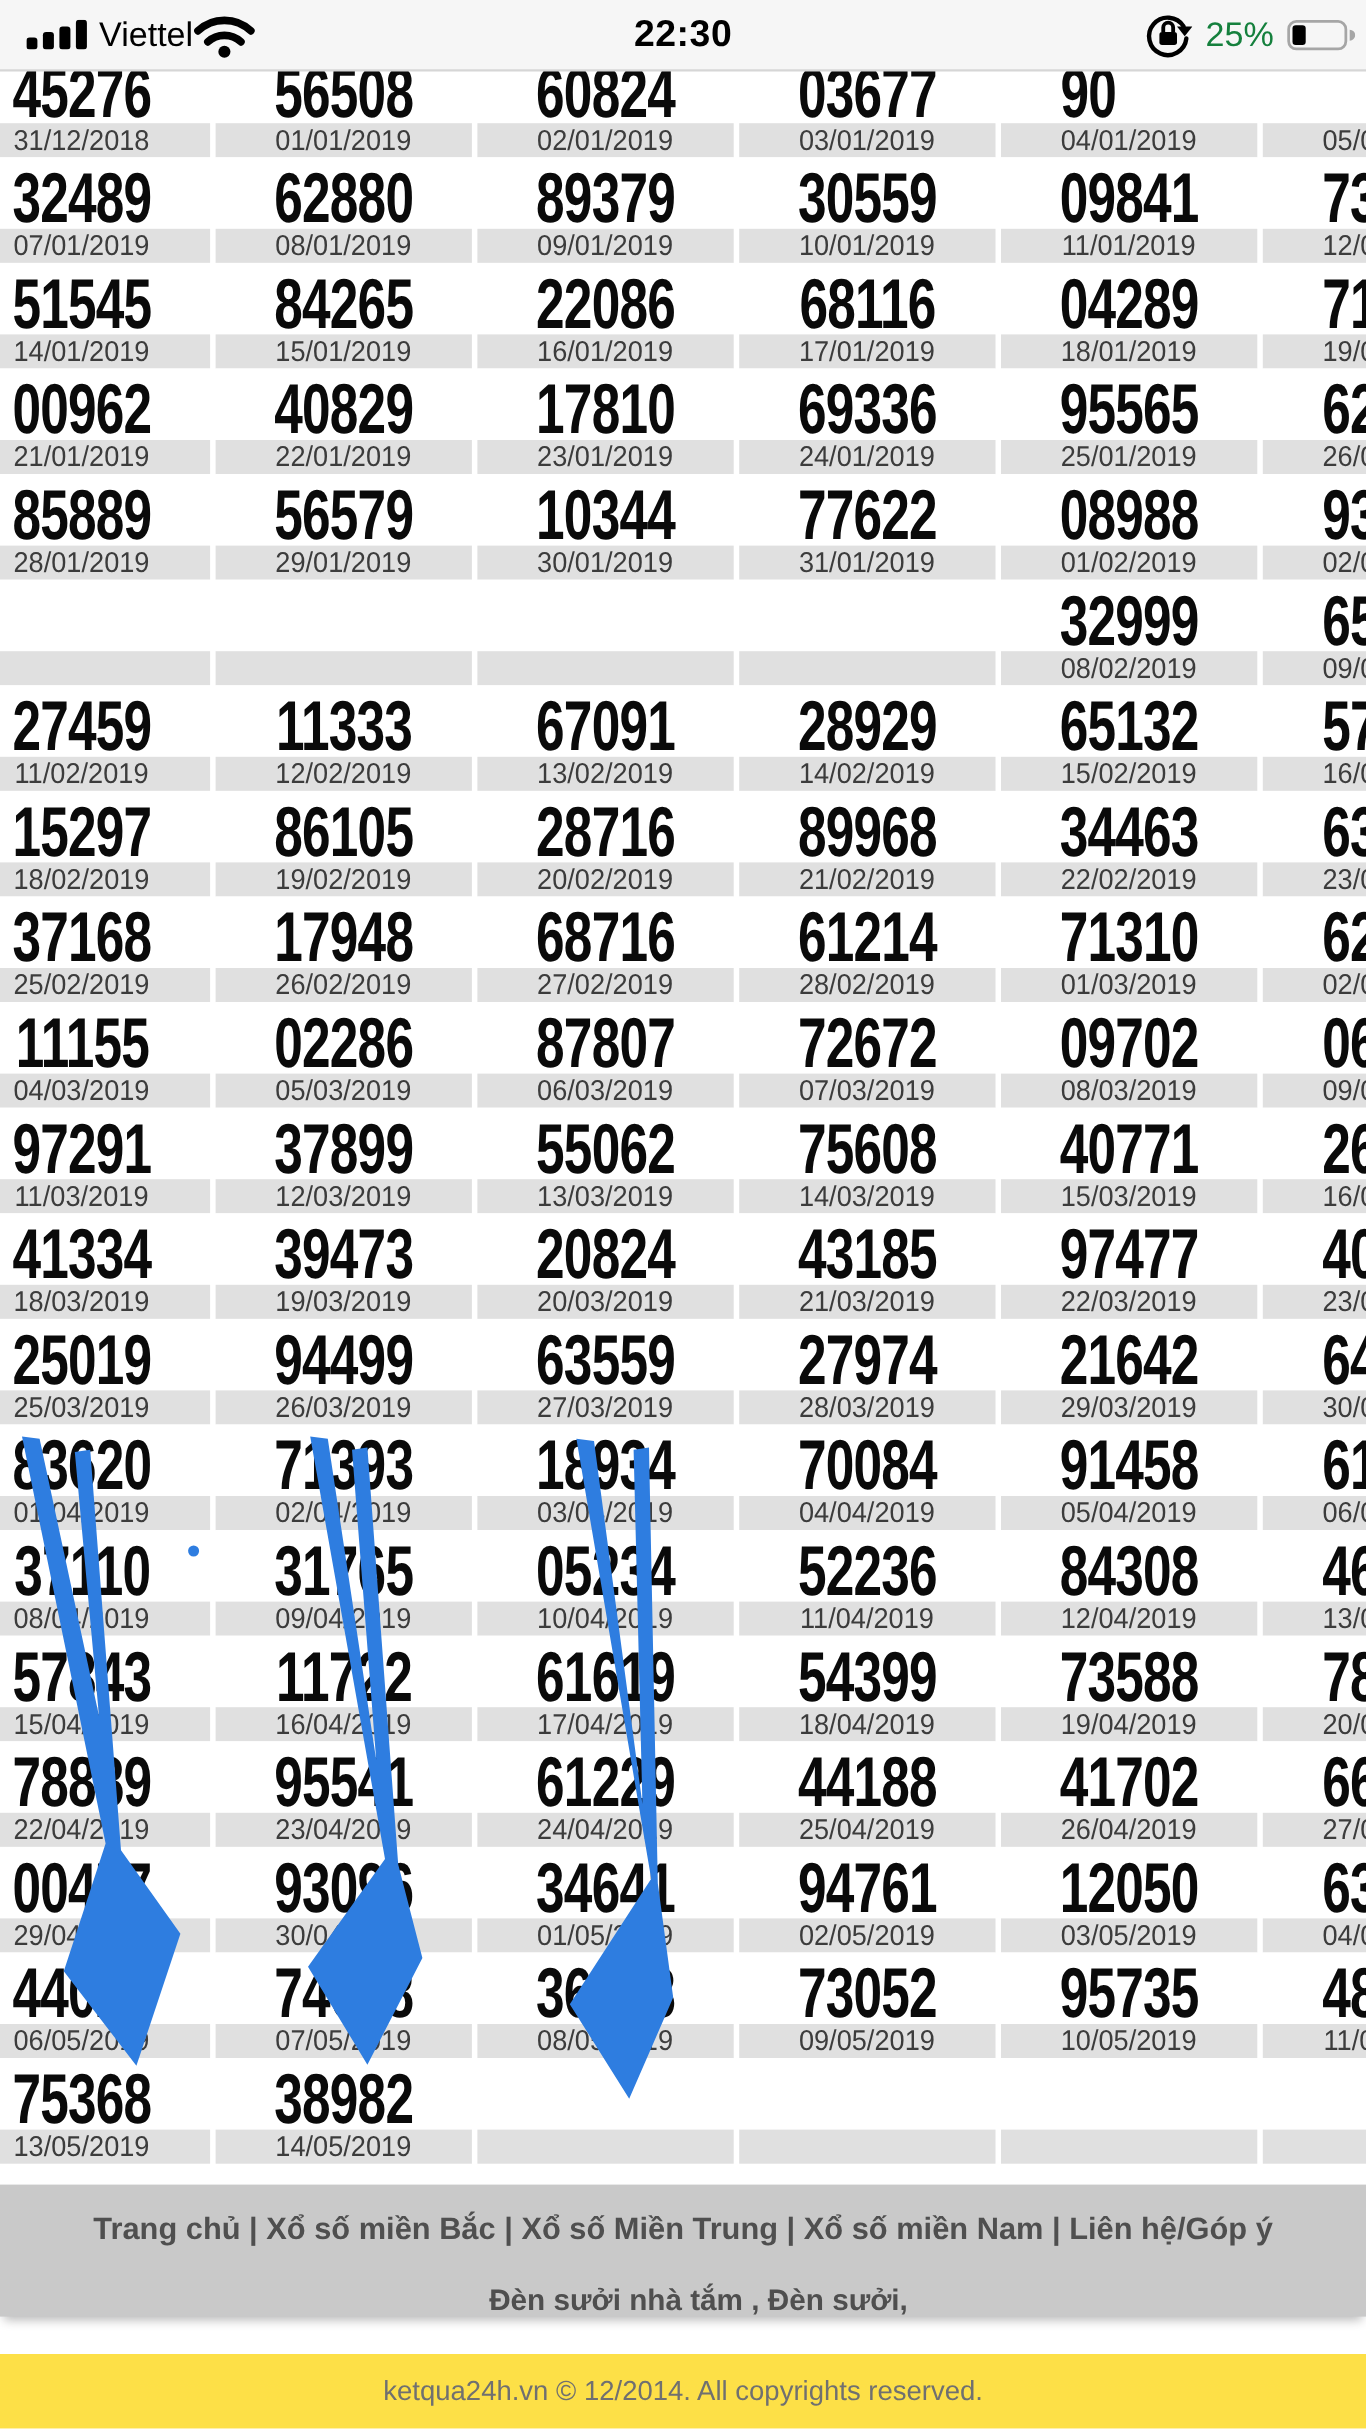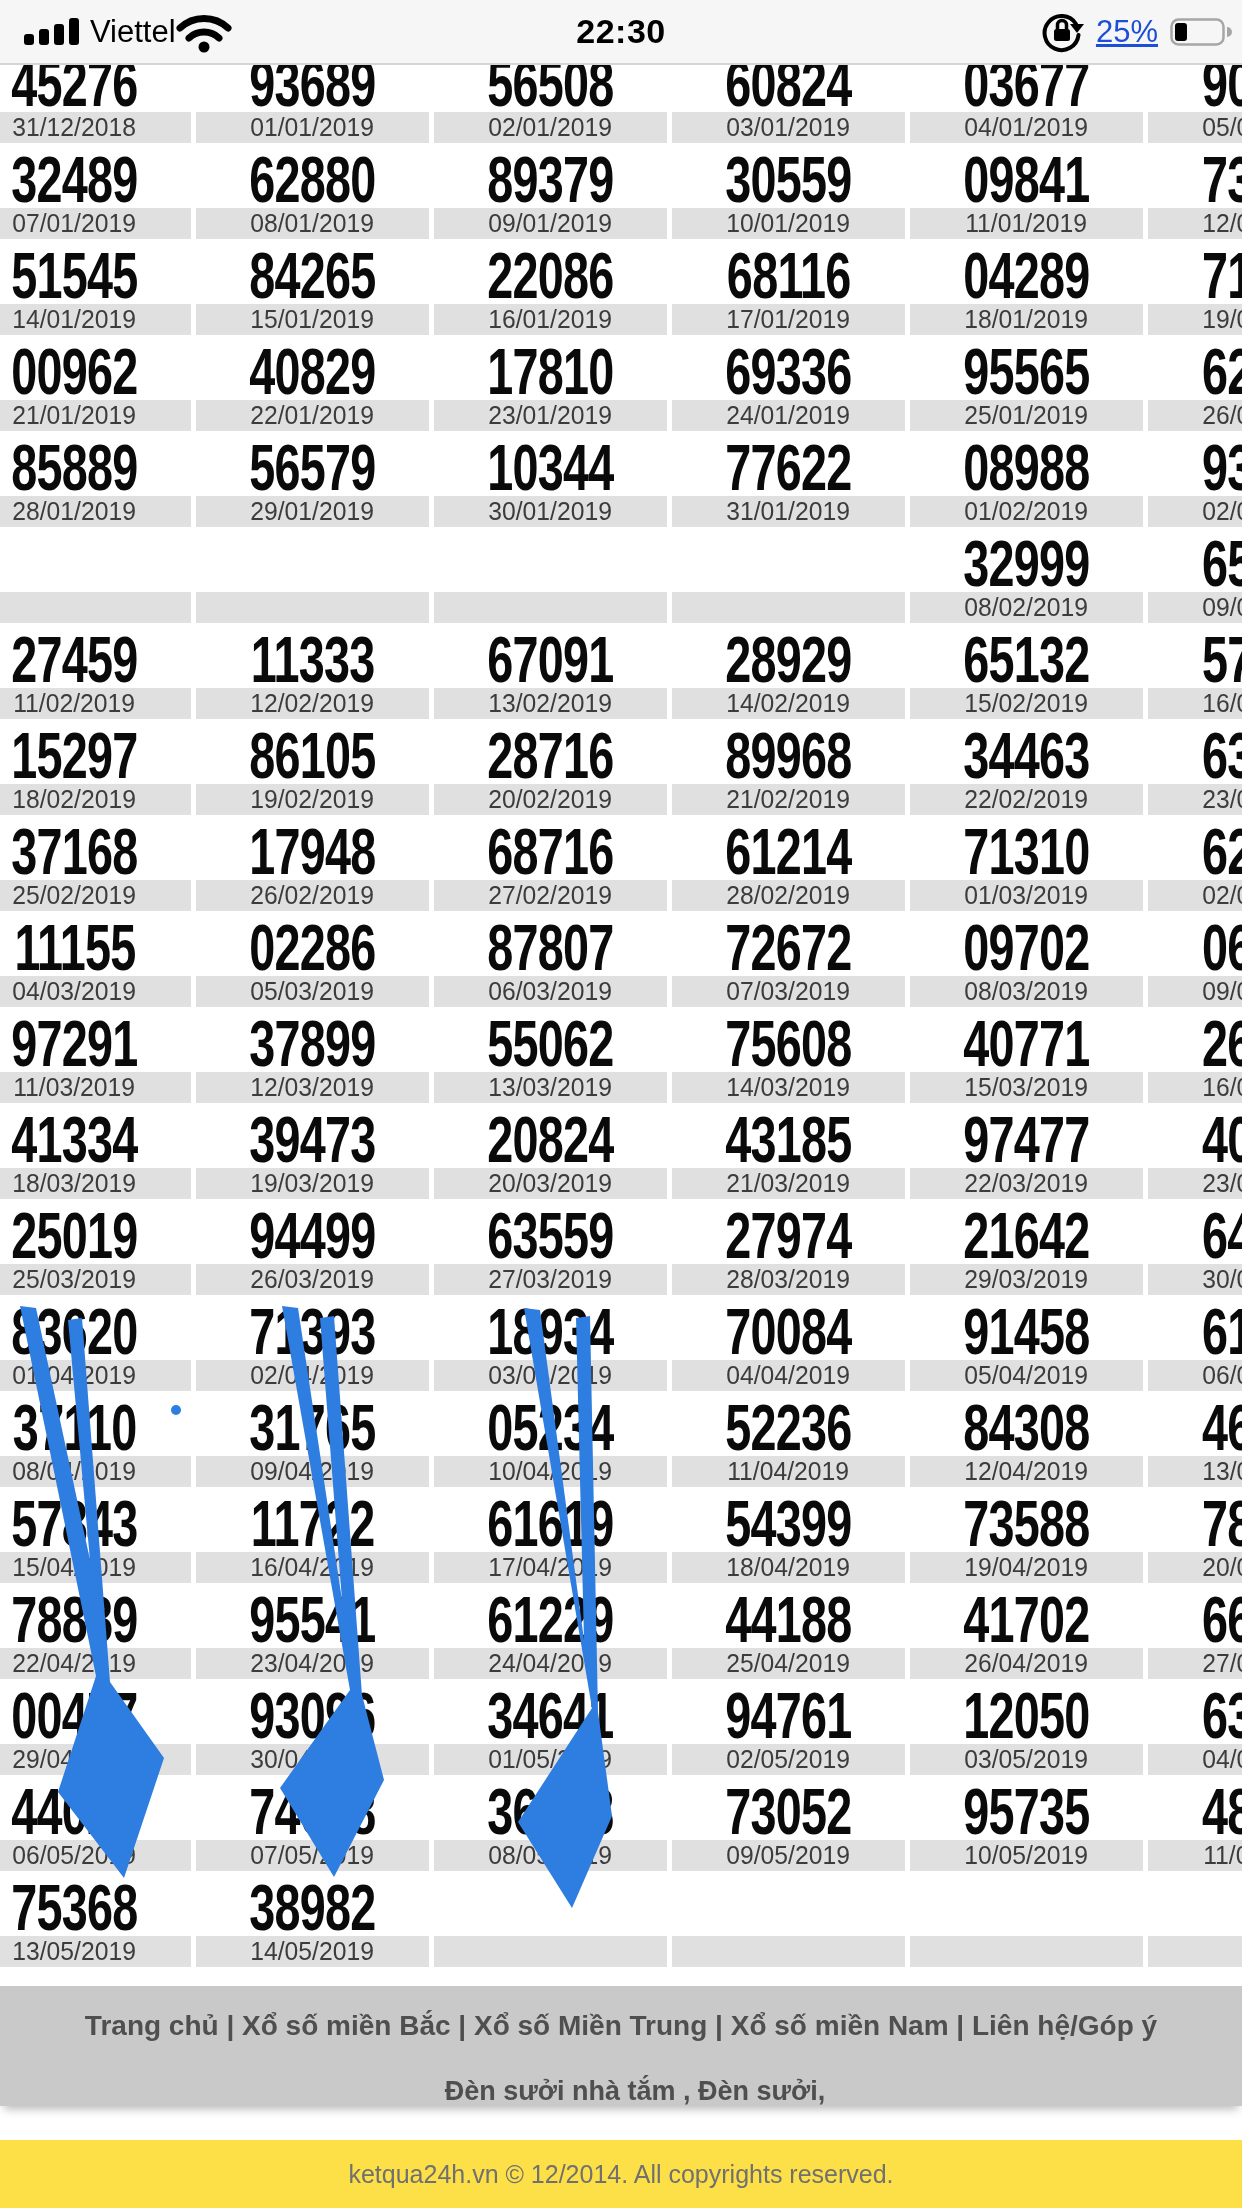--- a/index.html
+++ b/index.html
@@ -7,21 +7,21 @@
          font-family:"Liberation Sans",sans-serif;}
 
   
   .statusbar{position:absolute;top:0;left:0;width:1242px;height:63px;background:#f6f6f6;
              box-shadow:0 2px 0 #d6d6d6;z-index:30;}
   .sb-left{position:absolute;left:24px;top:0;height:63px;display:flex;align-items:center;gap:0;}
   .sb-carrier{font-size:31px;color:#000;}
   .sb-time{position:absolute;left:0;width:1242px;top:0;height:63px;display:flex;align-items:center;
            justify-content:center;font-size:34px;font-weight:600;color:#000;letter-spacing:.5px;}
   .sb-right{position:absolute;right:10px;top:0;height:63px;display:flex;align-items:center;gap:12px;}
-  .sb-pct{font-size:31px;color:#1d4ed8;text-decoration:underline;}
+  .sb-pct{font-size:31px;color:#15803d;}
 
   
   .results{position:absolute;top:47px;left:-42px;width:1428px;z-index:1;}
   .num-row,.date-row{display:flex;}
   .ncell{width:233px;margin-right:5px;height:65px;display:flex;align-items:flex-end;
          justify-content:center;padding-bottom:2px;box-sizing:border-box;background:#fff;}
   .nval{font-size:64px;font-weight:bold;color:#0a0a0a;letter-spacing:-1px;white-space:nowrap;
         transform:scaleX(.73);transform-origin:center bottom;line-height:.78;}
   .ncell.last{justify-content:flex-start;padding-left:54px;}
   .ncell.last .nval{transform-origin:left bottom;}
@@ -81,23 +81,20 @@
       </svg>
     </div>
   </div>
 
   <div class="results">
       <div class="num-row">
         <div class="ncell">
           <span class="nval">45276</span>
         </div>
         <div class="ncell">
-          <span class="nval">93689</span>
-        </div>
-        <div class="ncell">
           <span class="nval">56508</span>
         </div>
         <div class="ncell">
           <span class="nval">60824</span>
         </div>
         <div class="ncell">
           <span class="nval">03677</span>
         </div>
         <div class="ncell last">
           <span class="nval">90</span>

